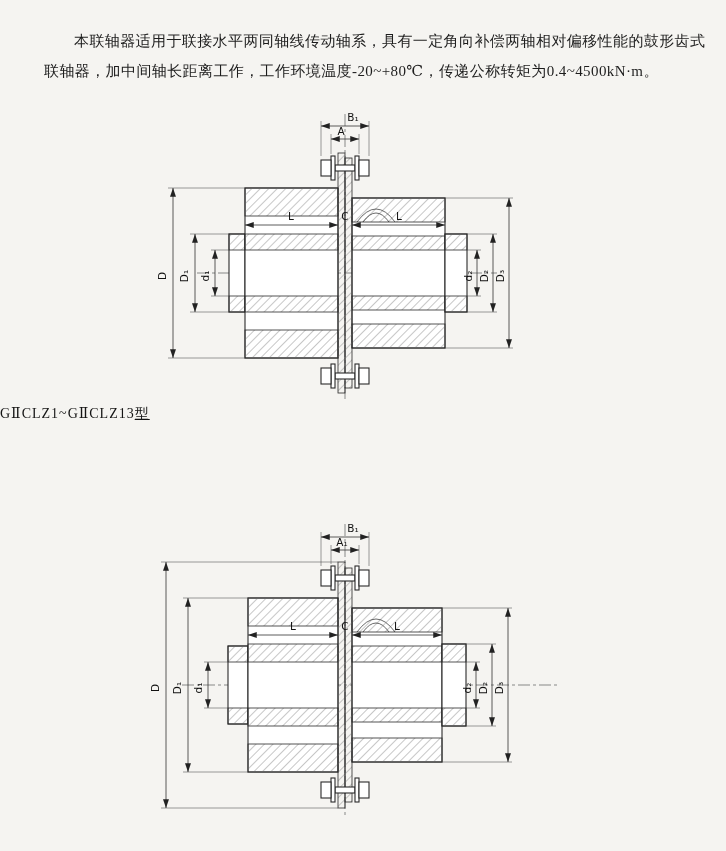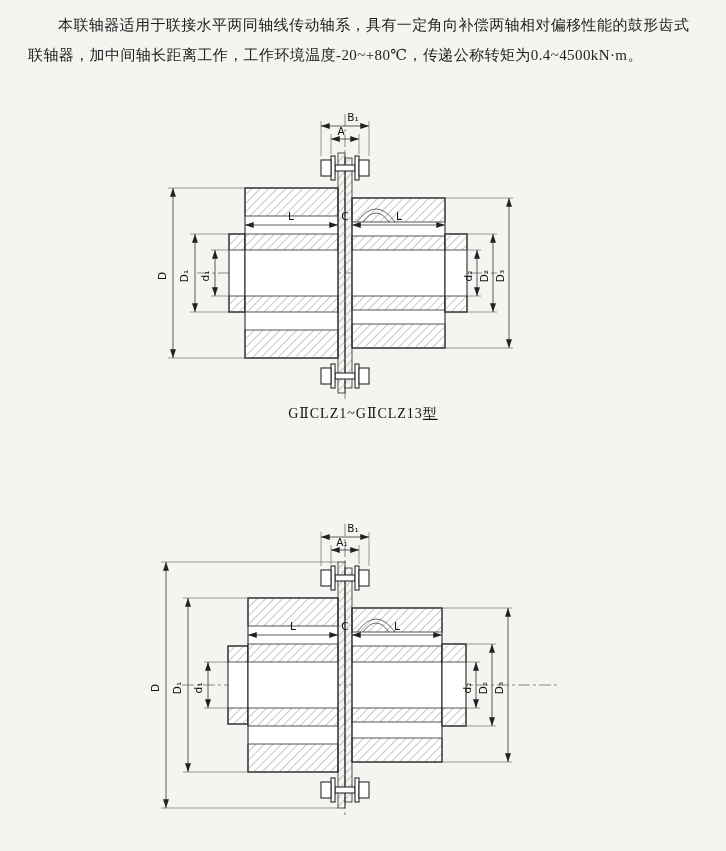--- a/index.html
+++ b/index.html
@@ -2,26 +2,26 @@
 <html><head>
 <meta charset="utf-8">
 <style>
   html,body{margin:0;padding:0;background:#e9e8e6;}
   .page{
     position:relative;width:726px;height:851px;margin:0 auto;
     background:#f5f4f1;color:#1d1d1d;overflow:hidden;
     font-family:"Liberation Serif","DejaVu Serif",serif;
   }
   .intro{
-    position:absolute;left:28px;top:10px;width:672px;margin:0;
+    position:absolute;left:28px;top:10px;width:672px;margin:16px;
     font-size:15px;line-height:30px;text-indent:2em;letter-spacing:.4px;
   }
   .fig{position:absolute;}
   .caption{
-    position:absolute;left:0;width:726px;text-align:center;
+    position:absolute;left:0;width:726px;text-align:left;
     font-size:14px;letter-spacing:1px;color:#141414;
   }
   .caption .u{text-decoration:underline;}
   svg text{
     font-family:"DejaVu Sans","Liberation Sans",sans-serif;
     font-size:10.5px;fill:#111;
   }
   .part{fill:#ffffff;stroke:#2a2a2a;stroke-width:1.1;}
   .hpa{fill:url(#h1);stroke:#2a2a2a;stroke-width:.8;}
   .hpb{fill:url(#h2);stroke:#2a2a2a;stroke-width:.8;}

